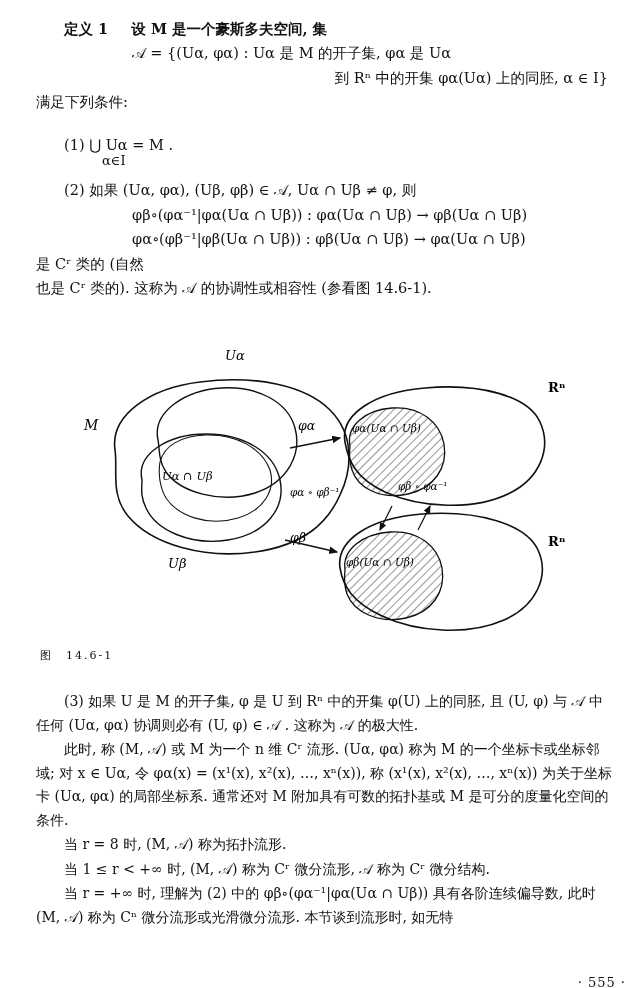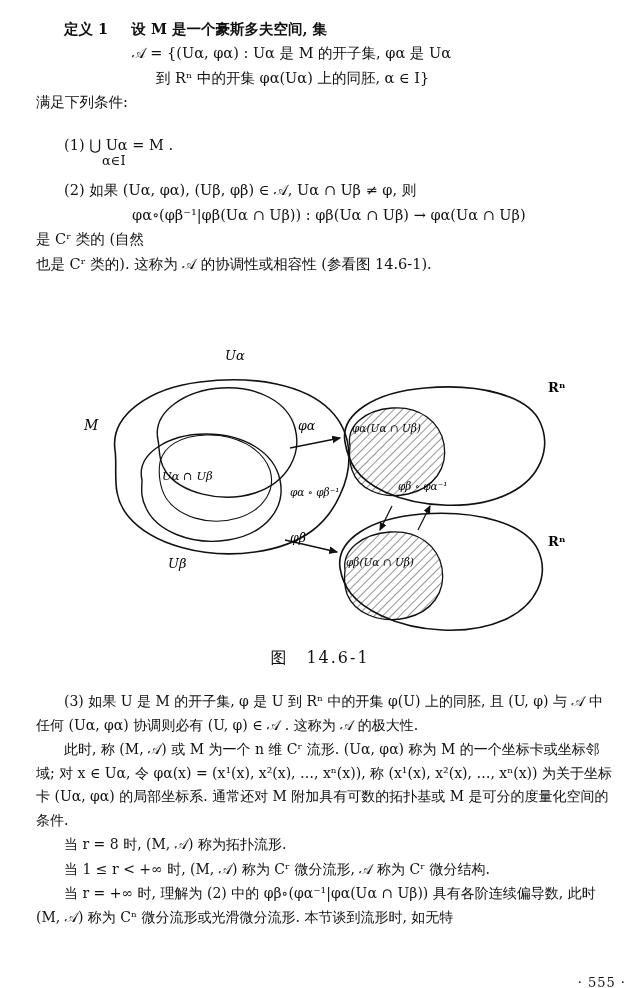--- a/index.html
+++ b/index.html
@@ -29,21 +29,21 @@
   }
   .line {
     font-size: 14.5px;
     line-height: 1.55;
     margin: 0 0 2px 0;
     white-space: nowrap;
   }
   .ind-0 { margin-left: 0; }
   .ind-1 { margin-left: 28px; }
   .ind-3 { margin-left: 96px; }
-  .ind-4 { margin-left: 120px; }
+  .ind-4 { margin-left: 120px; text-align: right; }
   .bold { font-weight: bold; }
   .para {
     font-size: 14.5px;
     line-height: 1.62;
     margin: 0 0 1px 0;
     text-align: left;
   }
   .para-indent { text-indent: 28px; }
 
   
@@ -53,22 +53,21 @@
     top: 330px;
     width: 560px;
     height: 330px;
   }
   .figure svg { display: block; }
   .fig-caption {
     position: absolute;
     left: 0;
     top: 318px;
     width: 560px;
-    text-align: center;
-    font-size: 16px;
+    font-size: 11px;
     letter-spacing: 2px;
   }
 
   .lower-text {
     position: absolute;
     left: 36px;
     top: 690px;
     width: 578px;
   }
   .lower-text .para {
@@ -101,20 +100,21 @@
     <div class="line ind-4">到 Rⁿ 中的开集 φα(Uα) 上的同胚, α ∈ I}</div>
 
     <div class="line ind-0" style="">满足下列条件:</div>
 
     <div class="line ind-1" style="margin-top:20px;position:relative">
       <span>(1)  ⋃ Uα = M .</span>
       <span style="position:absolute;left:38px;top:17px;font-size:13px">α∈I</span>
     </div>
 
     <div class="line ind-1" style="margin-top:23px">(2)  如果 (Uα, φα), (Uβ, φβ) ∈ 𝒜, Uα ∩ Uβ ≠ φ, 则</div>
+    <div class="line ind-3">φβ∘(φα⁻¹|φα(Uα ∩ Uβ)) : φα(Uα ∩ Uβ) → φβ(Uα ∩ Uβ)</div>
     <div class="line ind-3">φα∘(φβ⁻¹|φβ(Uα ∩ Uβ)) : φβ(Uα ∩ Uβ) → φα(Uα ∩ Uβ)</div>
     <div class="line ind-0">是 Cʳ 类的 (自然</div>
     <div class="line ind-0">也是 Cʳ 类的). 这称为 𝒜 的协调性或相容性 (参看图 14.6-1).</div>
   </div>
 
   <div class="figure">
     <svg width="560" height="320" viewBox="0 0 560 320">
 
       <path d="M75,120 C70,85 110,58 160,52 C215,45 265,55 290,80 C315,105 312,140 300,165
                C288,192 265,215 215,222 C165,229 112,215 88,186 C70,164 78,140 75,120 Z" fill="none" stroke="#111" stroke-width="1.6"></path>

